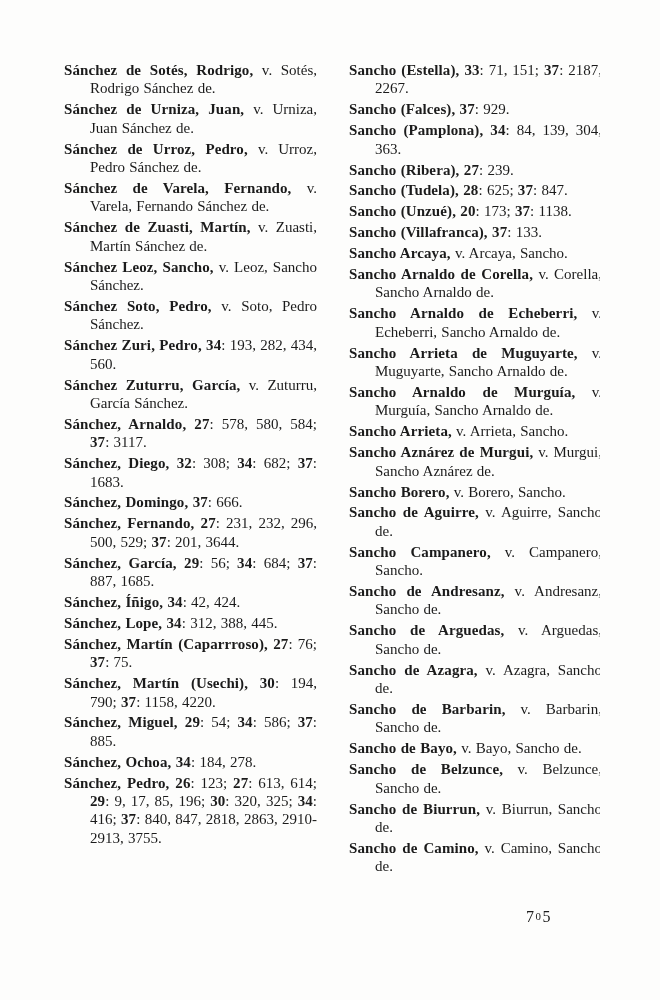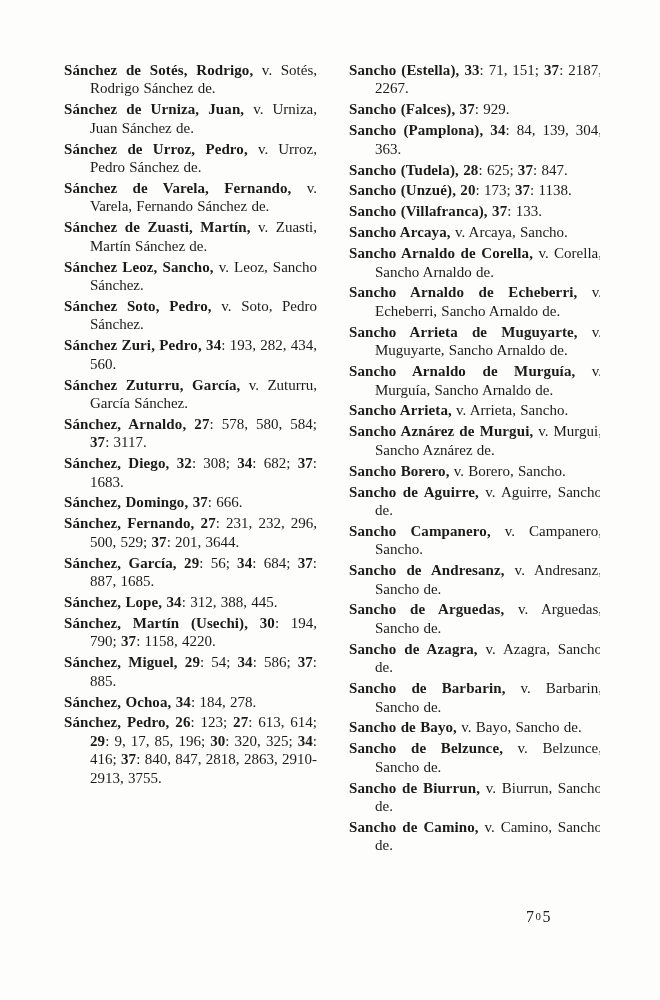--- a/index.html
+++ b/index.html
@@ -60,30 +60,33 @@
         <p class="entry"><span class="seg bold">Sánchez de Zuasti, Martín,</span><span class="seg"> v. Zuasti, Martín Sánchez de.</span></p>
         <p class="entry"><span class="seg bold">Sánchez Leoz, Sancho,</span><span class="seg"> v. Leoz, Sancho Sánchez.</span></p>
         <p class="entry"><span class="seg bold">Sánchez Soto, Pedro,</span><span class="seg"> v. Soto, Pedro Sánchez.</span></p>
         <p class="entry"><span class="seg bold">Sánchez Zuri, Pedro, 34</span><span class="seg">: 193, 282, 434, 560.</span></p>
         <p class="entry"><span class="seg bold">Sánchez Zuturru, García,</span><span class="seg"> v. Zuturru, García Sánchez.</span></p>
         <p class="entry"><span class="seg bold">Sánchez, Arnaldo, 27</span><span class="seg">: 578, 580, 584; </span><span class="seg bold">37</span><span class="seg">: 3117.</span></p>
         <p class="entry"><span class="seg bold">Sánchez, Diego, 32</span><span class="seg">: 308; </span><span class="seg bold">34</span><span class="seg">: 682; </span><span class="seg bold">37</span><span class="seg">: 1683.</span></p>
         <p class="entry"><span class="seg bold">Sánchez, Domingo, 37</span><span class="seg">: 666.</span></p>
         <p class="entry"><span class="seg bold">Sánchez, Fernando, 27</span><span class="seg">: 231, 232, 296, 500, 529; </span><span class="seg bold">37</span><span class="seg">: 201, 3644.</span></p>
         <p class="entry"><span class="seg bold">Sánchez, García, 29</span><span class="seg">: 56; </span><span class="seg bold">34</span><span class="seg">: 684; </span><span class="seg bold">37</span><span class="seg">: 887, 1685.</span></p>
+        <p class="entry"><span class="seg bold">Sánchez, Íñigo, 34</span><span class="seg">: 42, 424.</span></p>
         <p class="entry"><span class="seg bold">Sánchez, Lope, 34</span><span class="seg">: 312, 388, 445.</span></p>
+        <p class="entry"><span class="seg bold">Sánchez, Martín (Caparrroso), 27</span><span class="seg">: 76; </span><span class="seg bold">37</span><span class="seg">: 75.</span></p>
         <p class="entry"><span class="seg bold">Sánchez, Martín (Usechi), 30</span><span class="seg">: 194, 790; </span><span class="seg bold">37</span><span class="seg">: 1158, 4220.</span></p>
         <p class="entry"><span class="seg bold">Sánchez, Miguel, 29</span><span class="seg">: 54; </span><span class="seg bold">34</span><span class="seg">: 586; </span><span class="seg bold">37</span><span class="seg">: 885.</span></p>
         <p class="entry"><span class="seg bold">Sánchez, Ochoa, 34</span><span class="seg">: 184, 278.</span></p>
         <p class="entry"><span class="seg bold">Sánchez, Pedro, 26</span><span class="seg">: 123; </span><span class="seg bold">27</span><span class="seg">: 613, 614; </span><span class="seg bold">29</span><span class="seg">: 9, 17, 85, 196; </span><span class="seg bold">30</span><span class="seg">: 320, 325; </span><span class="seg bold">34</span><span class="seg">: 416; </span><span class="seg bold">37</span><span class="seg">: 840, 847, 2818, 2863, 2910-2913, 3755.</span></p>
       </div>
     <div class="col">
         <p class="entry"><span class="seg bold">Sancho (Estella), 33</span><span class="seg">: 71, 151; </span><span class="seg bold">37</span><span class="seg">: 2187, 2267.</span></p>
         <p class="entry"><span class="seg bold">Sancho (Falces), 37</span><span class="seg">: 929.</span></p>
         <p class="entry"><span class="seg bold">Sancho (Pamplona), 34</span><span class="seg">: 84, 139, 304, 363.</span></p>
+        <p class="entry"><span class="seg bold">Sancho (Ribera), 27</span><span class="seg">: 239.</span></p>
         <p class="entry"><span class="seg bold">Sancho (Tudela), 28</span><span class="seg">: 625; </span><span class="seg bold">37</span><span class="seg">: 847.</span></p>
         <p class="entry"><span class="seg bold">Sancho (Unzué), 20</span><span class="seg">: 173; </span><span class="seg bold">37</span><span class="seg">: 1138.</span></p>
         <p class="entry"><span class="seg bold">Sancho (Villafranca), 37</span><span class="seg">: 133.</span></p>
         <p class="entry"><span class="seg bold">Sancho Arcaya,</span><span class="seg"> v. Arcaya, Sancho.</span></p>
         <p class="entry"><span class="seg bold">Sancho Arnaldo de Corella,</span><span class="seg"> v. Corella, Sancho Arnaldo de.</span></p>
         <p class="entry"><span class="seg bold">Sancho Arnaldo de Echeberri,</span><span class="seg"> v. Echeberri, Sancho Arnaldo de.</span></p>
         <p class="entry"><span class="seg bold">Sancho Arrieta de Muguyarte,</span><span class="seg"> v. Muguyarte, Sancho Arnaldo de.</span></p>
         <p class="entry"><span class="seg bold">Sancho Arnaldo de Murguía,</span><span class="seg"> v. Murguía, Sancho Arnaldo de.</span></p>
         <p class="entry"><span class="seg bold">Sancho Arrieta,</span><span class="seg"> v. Arrieta, Sancho.</span></p>
         <p class="entry"><span class="seg bold">Sancho Aznárez de Murgui,</span><span class="seg"> v. Murgui, Sancho Aznárez de.</span></p>

